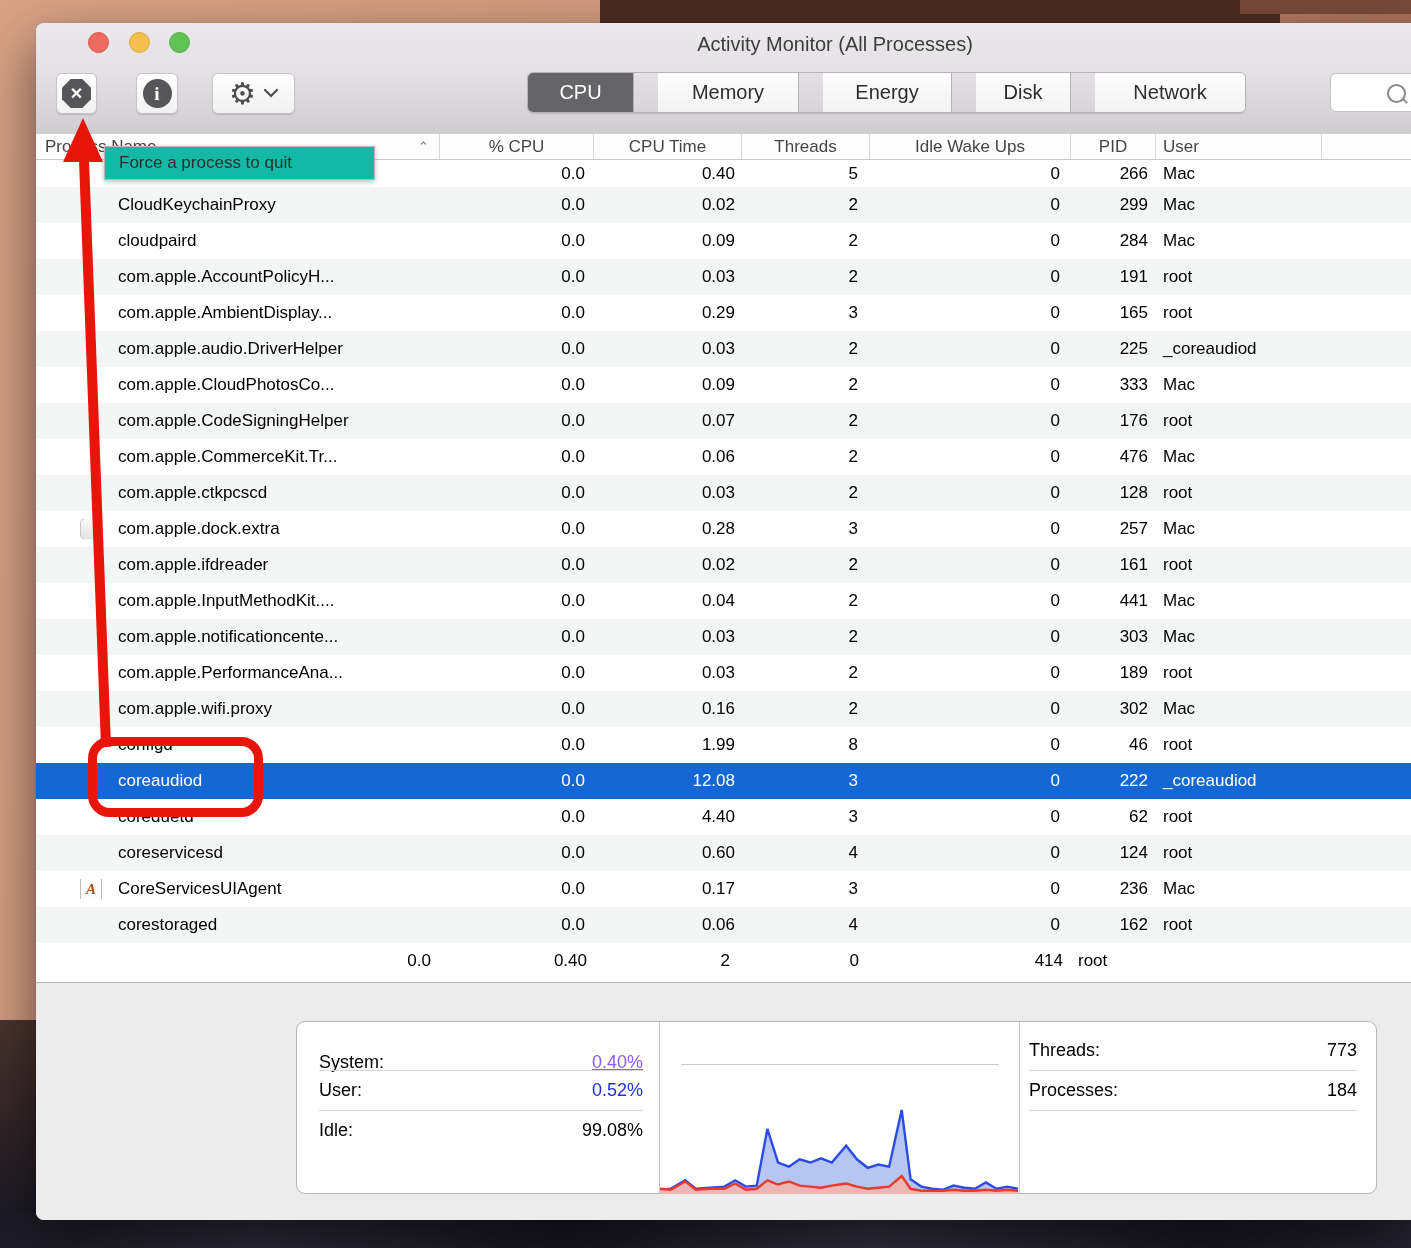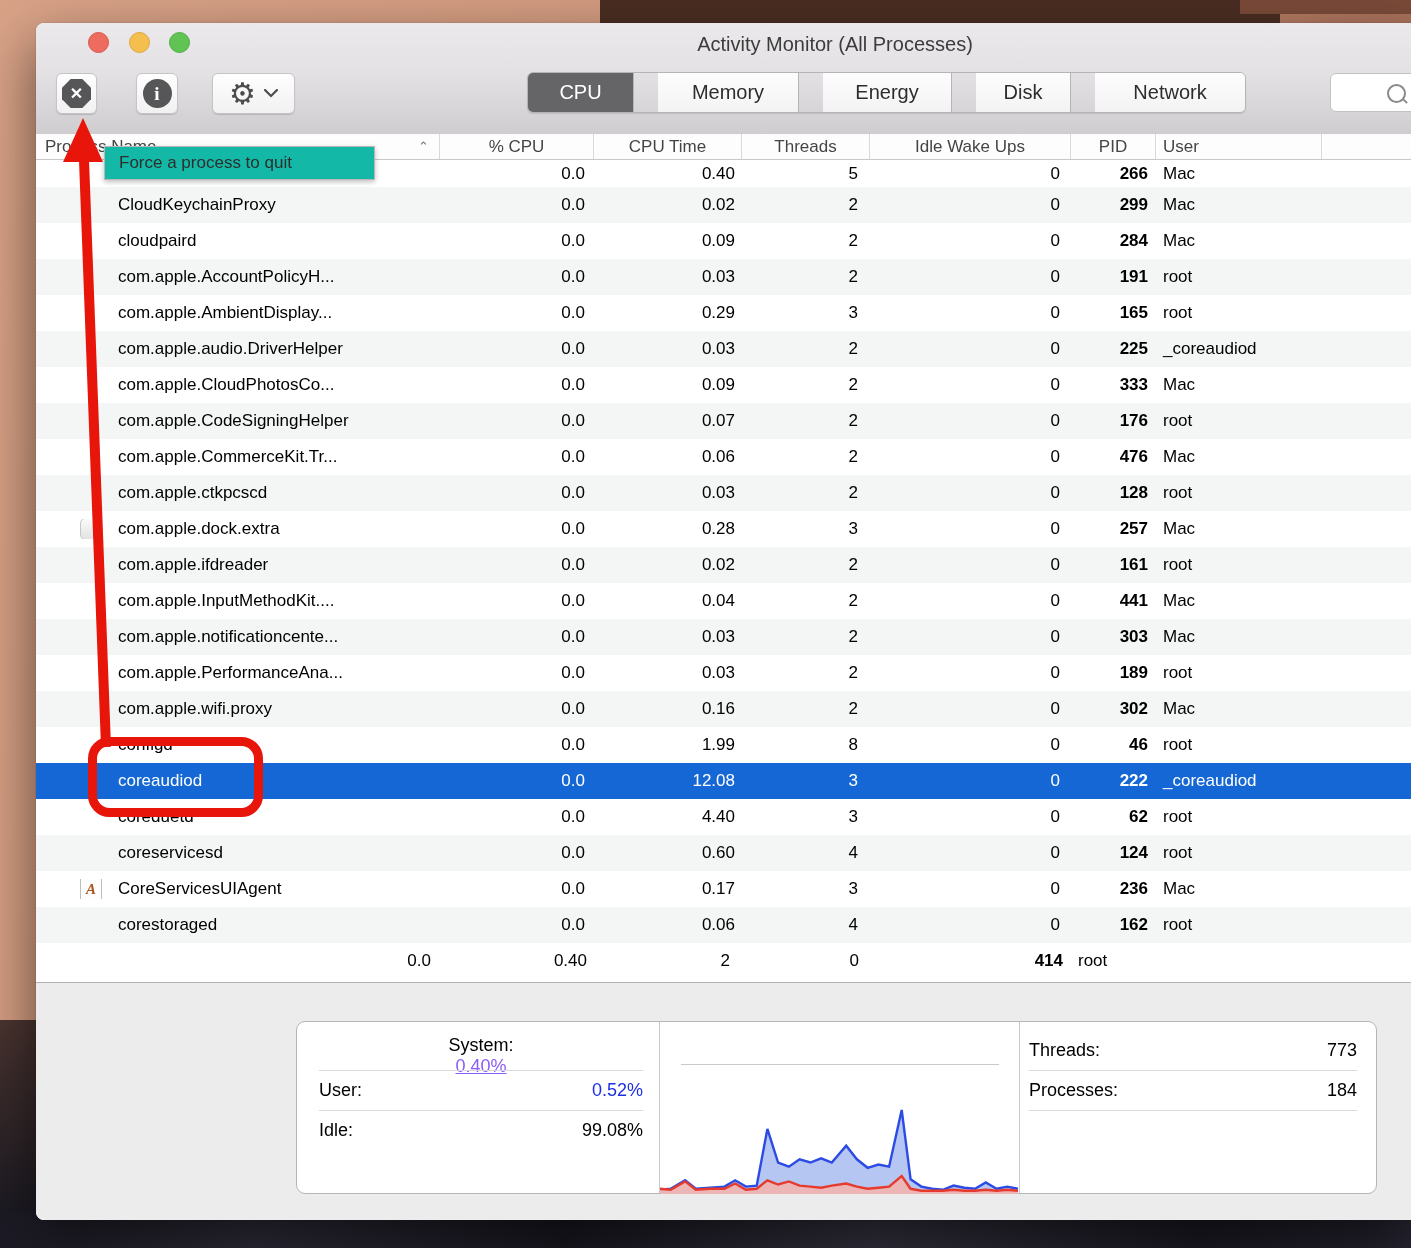--- a/index.html
+++ b/index.html
@@ -68,21 +68,21 @@
 
   .tbody{position:absolute;top:137px;left:0;right:0;height:822px;background:#fff;overflow:hidden;}
   .trow{height:36px;align-items:center;font-size:17px;color:#000;background:#fff;}
   .trow:nth-child(even){background:#f4f5f5;}
   .trow:first-child{height:27px;}
   .trow.sel{background:#1467d4;color:#fff;}
   .cell{white-space:nowrap;overflow:hidden;box-sizing:border-box;}
   .cname{position:relative;padding-left:82px;}
   .num{text-align:right;}
   .c-cpu{padding-right:9px;} .c-time{padding-right:7px;} .c-thr{padding-right:12px;}
-  .c-idle{padding-right:11px;} .c-pid{padding-right:8px;font-weight:bold;}
+  .c-idle{padding-right:11px;} .c-pid{padding-right:8px;}
   .c-user{text-align:left;padding-left:7px;}
   .picon{position:absolute;left:44px;top:50%;transform:translateY(-50%);}
   .plugin-icon{width:22px;height:22px;border:1px solid #c6c6c6;border-radius:5px;
     background:linear-gradient(#fafafa,#e3e3e3);box-sizing:border-box;}
   .app-icon{width:22px;height:24px;border:1px solid #bdbdbd;border-radius:2px;background:#fdfdfd;
     display:flex;align-items:center;justify-content:center;
     font-family:"Liberation Serif",serif;font-style:italic;font-weight:bold;font-size:15px;color:#a8561e;box-sizing:border-box;}
 
   
   .footer{position:absolute;left:0;right:0;top:959px;bottom:0;background:#ececec;border-top:1px solid #b2b2b2;}
@@ -384,21 +384,21 @@
         <div class="cell c-user">root</div>
         <div class="cell "></div>
       </div>
     </div>
 
   <div class="footer">
     <div class="panel">
       <div class="pdiv d1"></div>
       <div class="pdiv d2"></div>
 
-      <div class="srow" style="left:22px;width:324px;top:13px;flex-direction:column;">
+      <div class="srow" style="left:22px;width:324px;top:20px;">
         <span>System:</span>
         <span id="sysval" style="color: #8b5cf6; text-decoration: underline;">0.40%</span>
       </div>
       <div class="sep" style="left:22px;width:324px;top:48px;"></div>
       <div class="srow" style="left:22px;width:324px;top:48px;">
         <span>User:</span>
         <span id="usrval" style="color: rgb(30, 47, 227);">0.52%</span>
       </div>
       <div class="sep" style="left:22px;width:324px;top:88px;"></div>
       <div class="srow" style="left:22px;width:324px;top:88px;">

